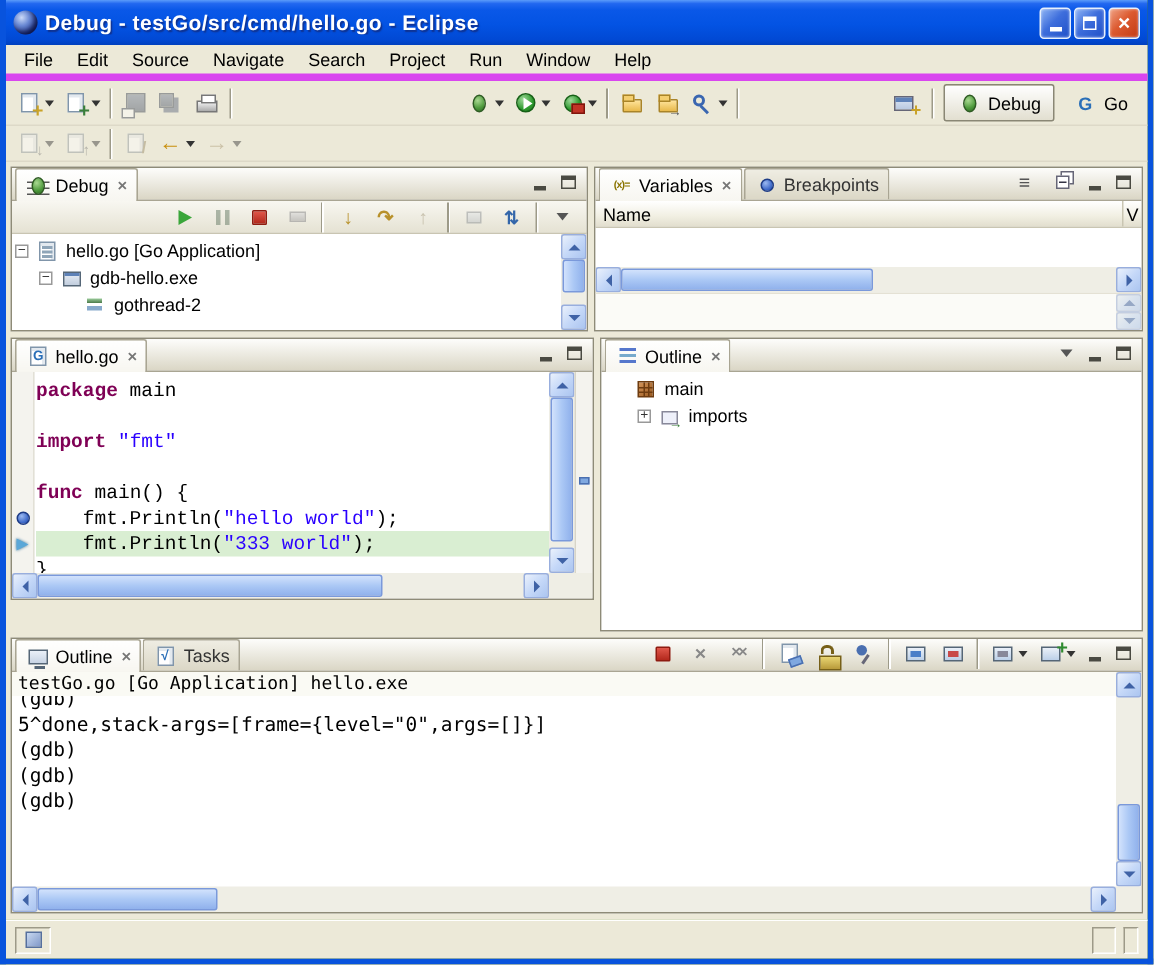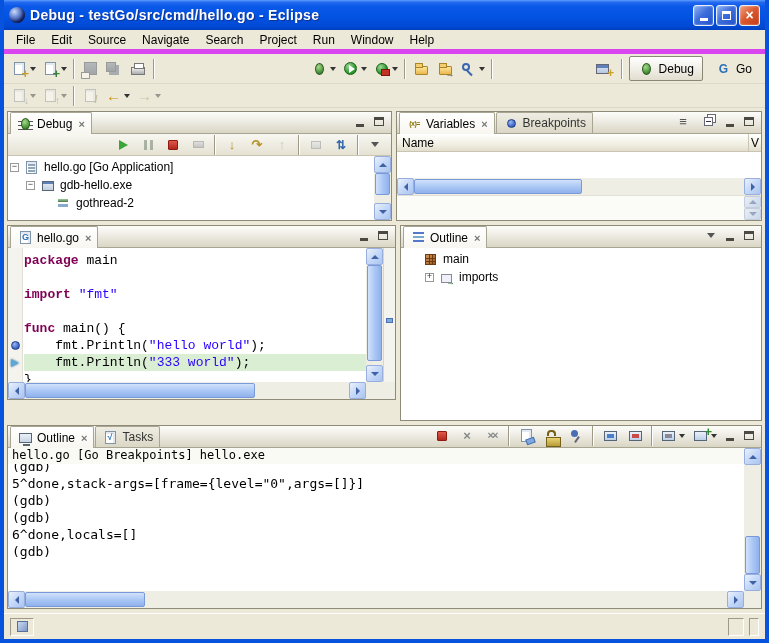--- a/index.html
+++ b/index.html
@@ -689,27 +689,26 @@
             </span>
           <span class="vtb-btn">
               <span class="g i-minimize"></span>
             </span>
           <span class="vtb-btn">
               <span class="g i-maximize"></span>
             </span>
         </span>
       </div>
       <div class="vcontent">
-        <div class="chead">hello.go [Go Breakpoints] hello.exe</div>
+        <div class="chead">testGo.go [Go Application] hello.exe</div>
         <div class="clog" id="console-lines">
             <div class="cline">(gdb)</div>
             <div class="cline">5^done,stack-args=[frame={level="0",args=[]}]</div>
             <div class="cline">(gdb)</div>
             <div class="cline">(gdb)</div>
-            <div class="cline">6^done,locals=[]</div>
             <div class="cline">(gdb)</div>
           </div>
         <div class="sbv" style="right:0;top:0;bottom:17px">
           <span class="sbtn up" style="top:0;left:0">
               <i></i>
             </span>
           <span class="thv" style="bottom:17px;height:38px"></span>
           <span class="sbtn down" style="bottom:0;left:0">
               <i></i>
             </span>

